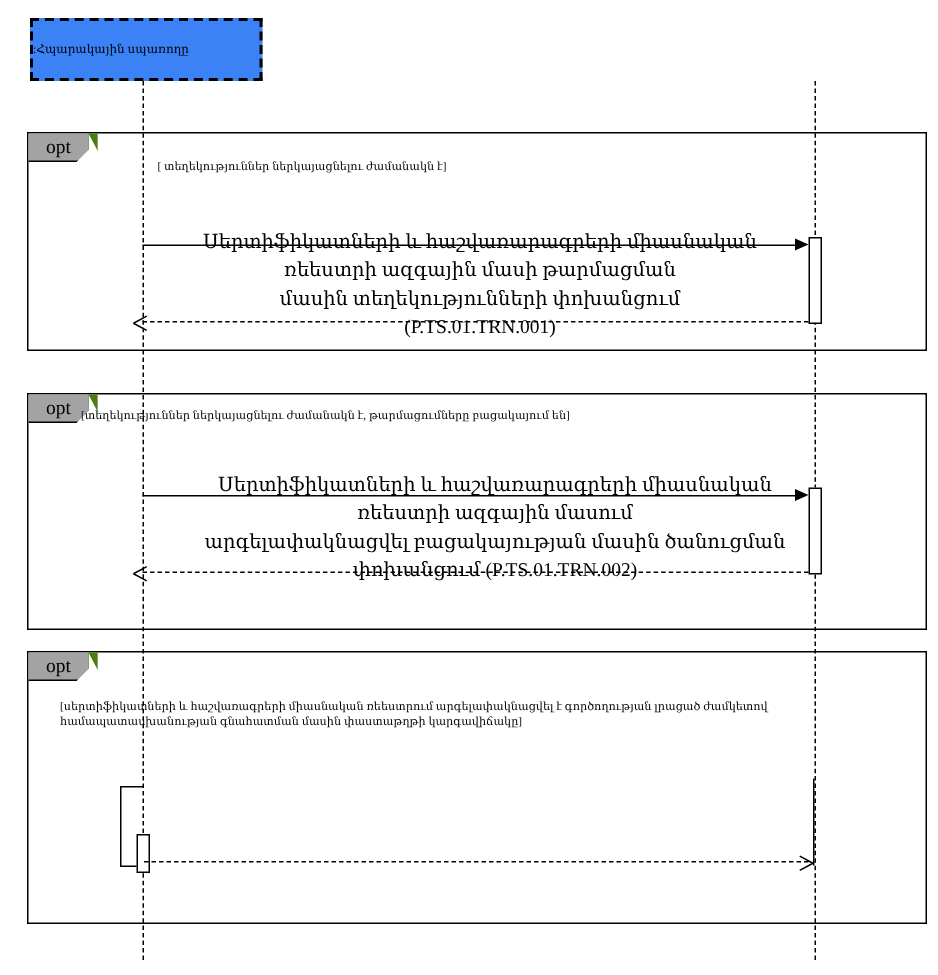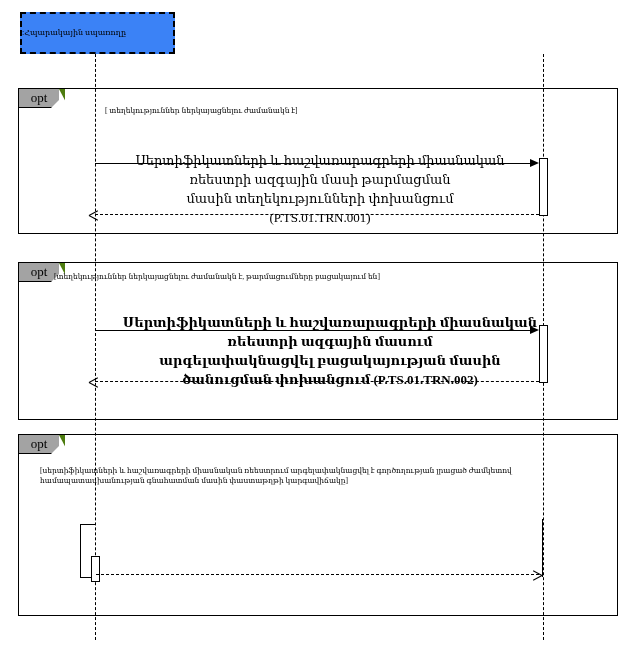--- a/index.html
+++ b/index.html
@@ -136,21 +136,21 @@
   <div class="arrowhead-open-l" style="left:89px;top:209px;"></div>
 
   <div class="frag" style="left:18px;top:262px;width:600px;height:158px;">
     <div class="frag-tab">
       <span class="frag-label">opt</span>
       <span class="frag-tab-notch"></span>
     </div>
   </div>
   <div class="guard" style="left:30px;top:272px;width:340px;text-align:left;margin-left:24px;">[տեղեկություններ ներկայացնելու ժամանակն է, թարմացումները բացակայում են]</div>
 
-  <div class="msg-text" style="left:120px;top:314px;width:420px;font-weight:bold;">
+  <div class="msg-text" style="left:120px;top:314px;width:420px;">
     <div>Սերտիֆիկատների և հաշվառարագրերի միասնական ռեեստրի ազգային մասում</div>
     <div>արգելափակնացվել բացակայության մասին ծանուցման փոխանցում (P.TS.01.TRN.002)</div>
   </div>
 
   <div class="arrow-line" style="left:95px;top:330px;width:439px;"></div>
   <div class="arrowhead-solid-r" style="left:530px;top:325.5px;"></div>
 
   <div class="activation" style="left:539px;top:325px;height:58px;"></div>
 
   <div class="arrow-line dashed" style="left:95px;top:381px;width:444px;"></div>

